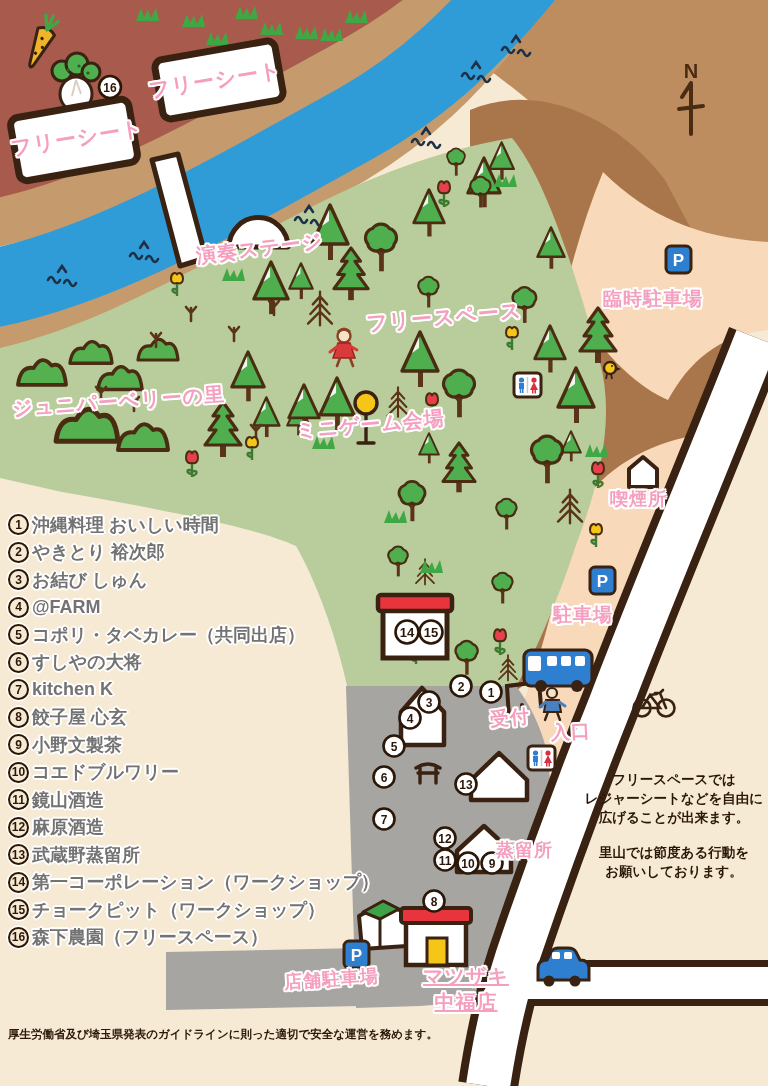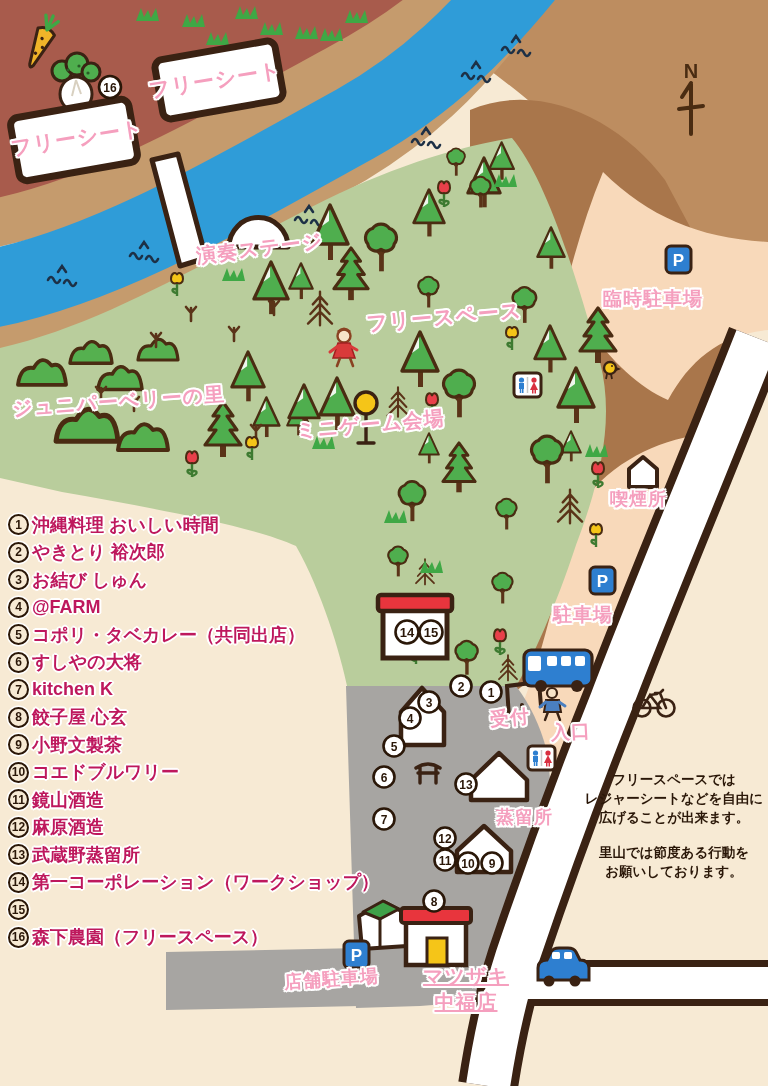--- a/index.html
+++ b/index.html
@@ -8,21 +8,21 @@
   .map-svg{position:absolute;left:0;top:0;}
   .plabel{position:absolute;font-weight:bold;color:#f59fbe;white-space:nowrap;letter-spacing:1px;
     text-shadow:-2px 0 0 #fff,2px 0 0 #fff,0 -2px 0 #fff,0 2px 0 #fff,
                 -1.6px -1.6px 0 #fff,1.6px -1.6px 0 #fff,-1.6px 1.6px 0 #fff,1.6px 1.6px 0 #fff;}
   .vlist{position:absolute;left:8px;top:511px;width:352px;}
   .vrow{display:flex;align-items:center;height:27.5px;white-space:nowrap;}
   .vnum{display:inline-flex;align-items:center;justify-content:center;width:17px;height:17px;
     border:2.2px solid #2a1708;border-radius:50%;font-size:12px;font-weight:bold;color:#2a1708;
     margin-right:3px;flex:0 0 auto;background:transparent;
     text-shadow:none;box-shadow:0 0 0 1.5px #fff;}
-  .vname{font-size:18px;font-weight:bold;color:#be185d;
+  .vname{font-size:18px;font-weight:bold;color:#737373;
     text-shadow:-2px 0 0 #fff,2px 0 0 #fff,0 -2px 0 #fff,0 2px 0 #fff,
                 -1.4px -1.4px 0 #fff,1.4px -1.4px 0 #fff,-1.4px 1.4px 0 #fff,1.4px 1.4px 0 #fff;}
   .notice{position:absolute;left:580px;top:770px;width:188px;text-align:center;
     font-size:13.5px;font-weight:bold;color:#2a1708;line-height:19px;}
   .notice p{margin:0 0 16px 0;white-space:pre-line;}
   .disclaimer{position:absolute;left:8px;top:1012px;width:600px;font-size:11.5px;font-weight:bold;
     color:#2a1708;line-height:15.4px;white-space:pre-line;}
   .matsuzaki{text-align:center;line-height:26px;white-space:pre-line;}
 </style>
 </head>
@@ -407,21 +407,21 @@
 <div class="plabel" style="left:10px;top:124px;font-size:21px;transform:rotate(-9deg);">フリーシート</div>
 <div class="plabel" style="left:196px;top:235px;font-size:20px;transform:rotate(-7deg);">演奏ステージ</div>
 <div class="plabel" style="left:366px;top:303px;font-size:21px;transform:rotate(-5deg);">フリースペース</div>
 <div class="plabel" style="left:12px;top:388px;font-size:20px;transform:rotate(-4deg);">ジュニパーベリーの里</div>
 <div class="plabel" style="left:296px;top:411px;font-size:20px;transform:rotate(-5deg);">ミニゲーム会場</div>
 <div class="plabel" style="left:603px;top:286px;font-size:19px;">臨時駐車場</div>
 <div class="plabel" style="left:610px;top:487px;font-size:18px;">喫煙所</div>
 <div class="plabel" style="left:553px;top:602px;font-size:19px;">駐車場</div>
 <div class="plabel" style="left:490px;top:705px;font-size:19px;transform:rotate(-5deg);">受付</div>
 <div class="plabel" style="left:551px;top:719px;font-size:19px;transform:rotate(-3deg);">入口</div>
-<div class="plabel" style="left:462px;top:805px;font-size:18px;padding-left:34px;">蒸留所</div>
+<div class="plabel" style="left:462px;top:838px;font-size:18px;padding-left:34px;">蒸留所</div>
 <div class="plabel" style="left:284px;top:967px;font-size:18px;transform:rotate(-4deg);">店舗駐車場</div>
 <div class="plabel matsuzaki" style="left:398px;top:963px;width:136px;font-size:20px;text-decoration:underline;">マツザキ
 中福店</div>
 
 <div class="vlist">
   <div class="vrow">
         <span class="vnum">1</span>
         <span class="vname">沖縄料理 おいしい時間</span>
       </div>
   <div class="vrow">
@@ -471,35 +471,37 @@
   <div class="vrow">
         <span class="vnum">13</span>
         <span class="vname">武蔵野蒸留所</span>
       </div>
   <div class="vrow">
         <span class="vnum">14</span>
         <span class="vname">第一コーポレーション（ワークショップ）</span>
       </div>
   <div class="vrow">
         <span class="vnum">15</span>
+        <span class="vname">チョークピット（ワークショップ）</span>
       </div>
   <div class="vrow">
         <span class="vnum">16</span>
         <span class="vname">森下農園（フリースペース）</span>
       </div>
 </div>
 
 <div class="notice">
   <p>フリースペースでは
 レジャーシートなどを自由に
 広げることが出来ます。</p>
   <p>里山では節度ある行動を
 お願いしております。</p>
 </div>
 
 <div class="disclaimer">
+  <div>厚生労働省及び埼玉県発表のガイドラインに則った適切で安全な運営を務めます。</div>
   
   
   
   
 </div>
 
 </div>
 
 </body></html>

